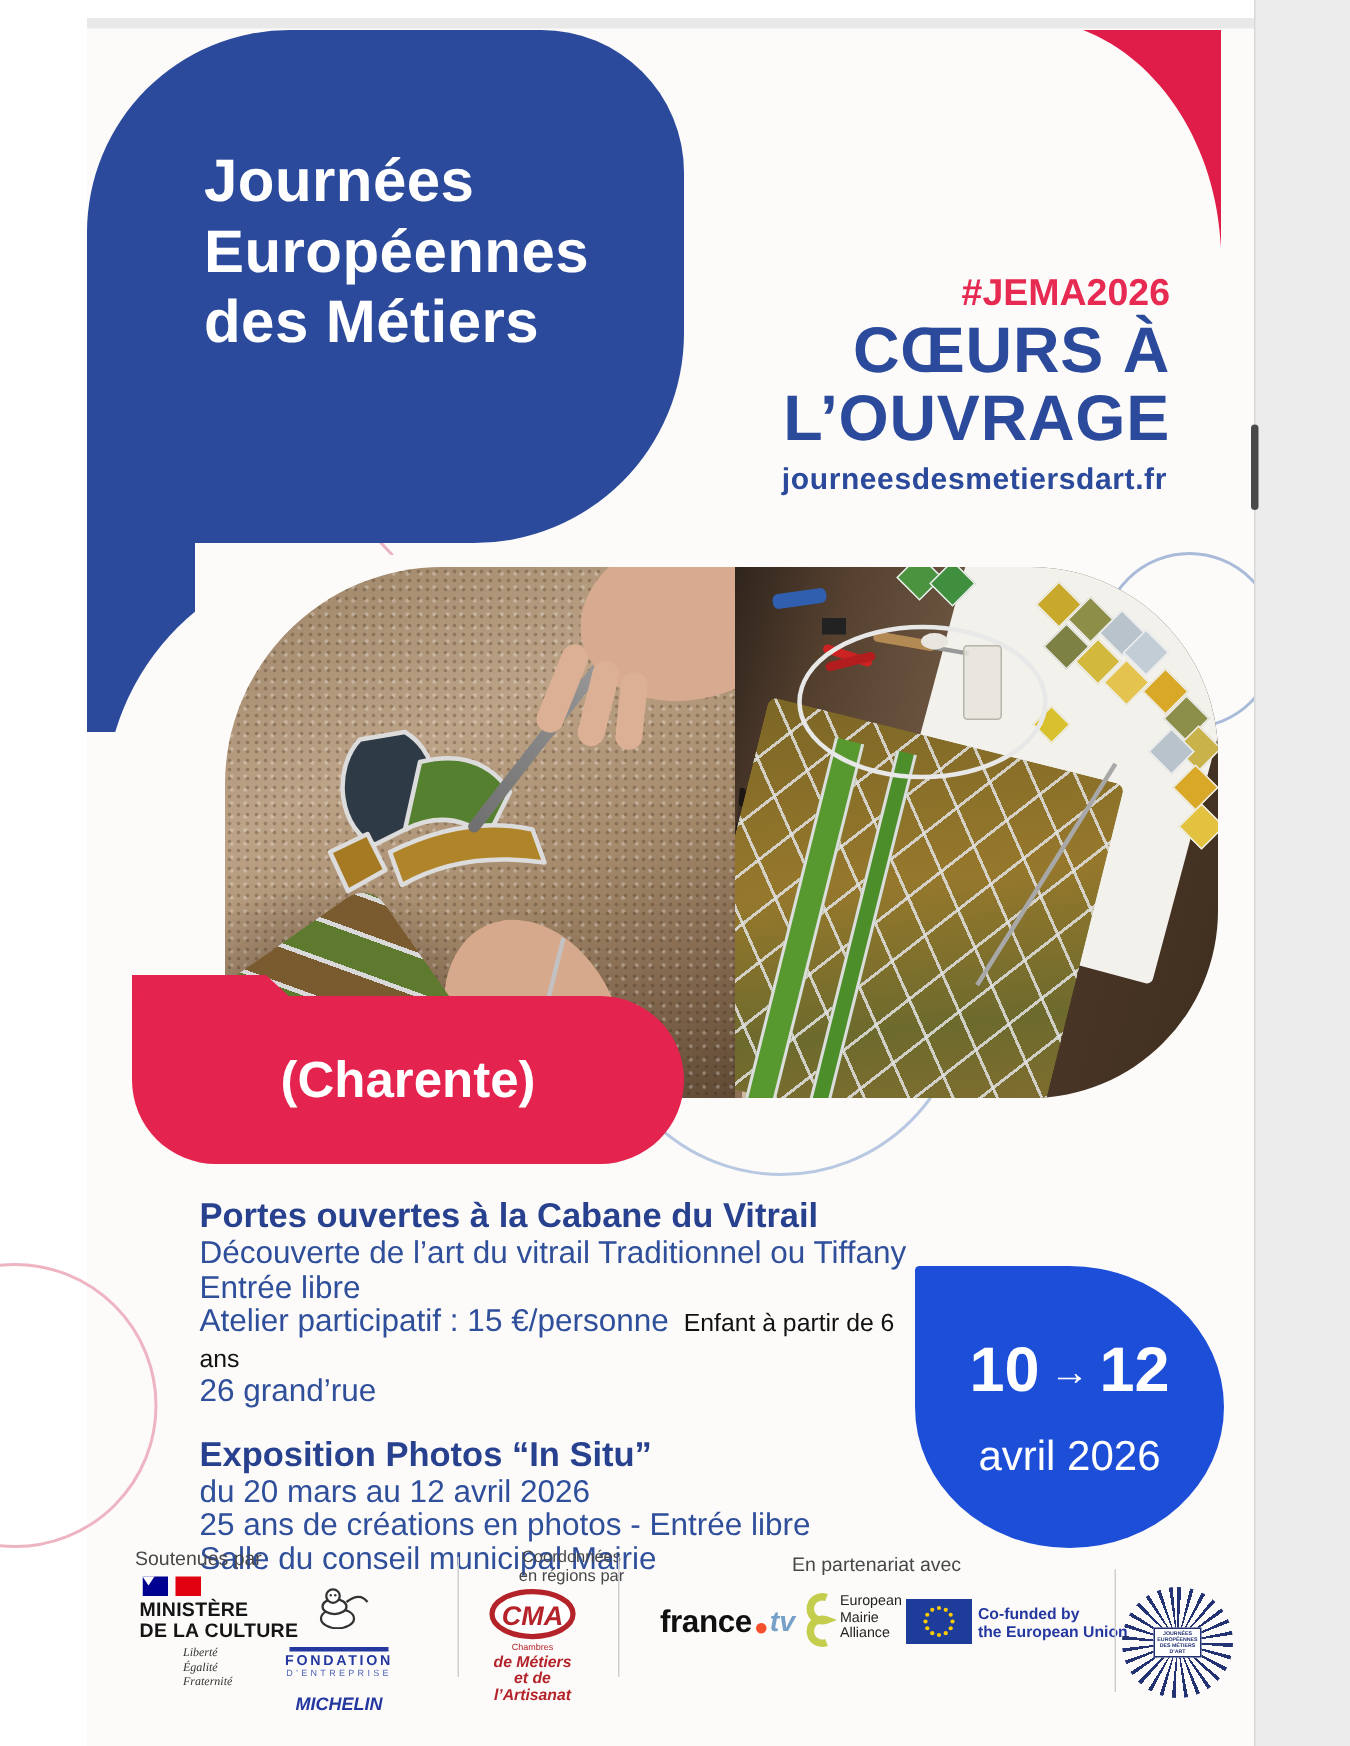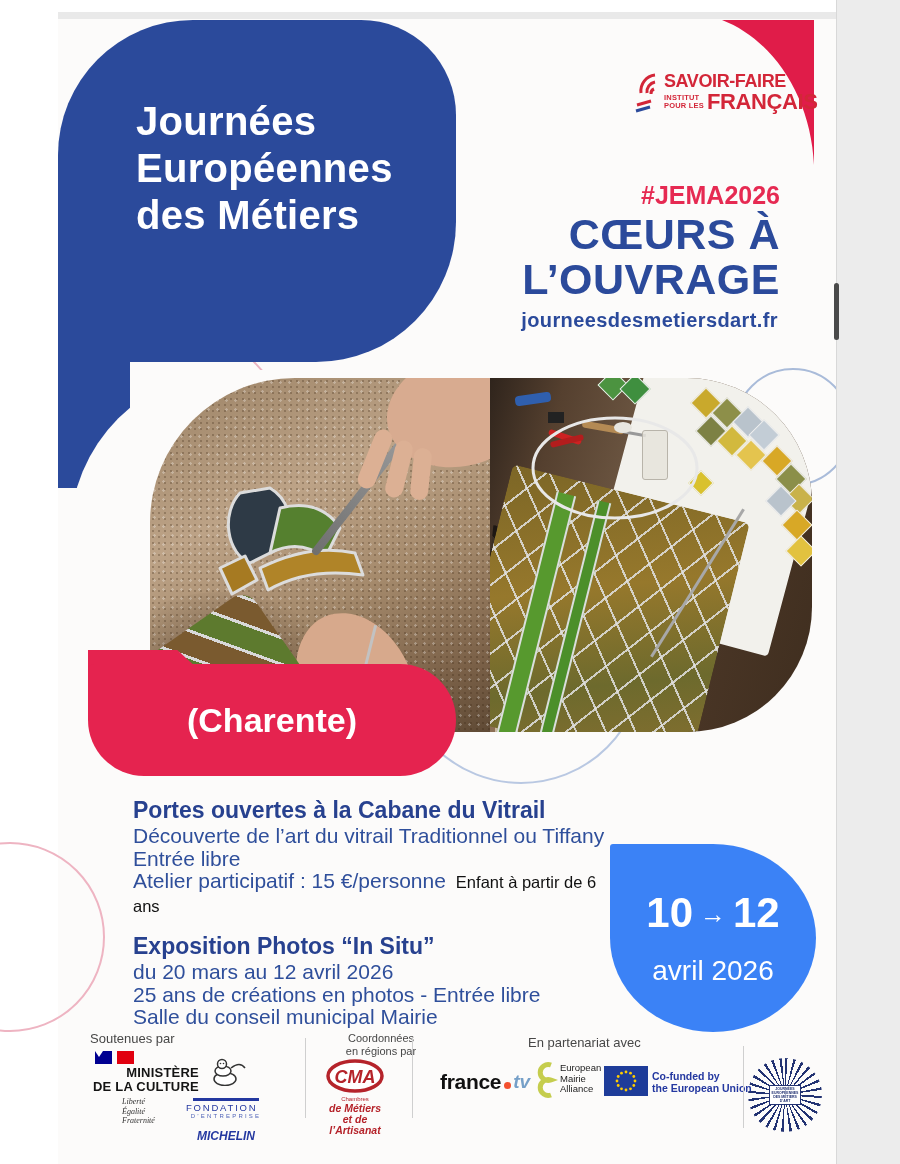--- a/index.html
+++ b/index.html
@@ -92,34 +92,34 @@
   .banner .l1{font-size:35px;font-weight:600;line-height:44px;}
   .banner .l2{font-size:34px;font-weight:600;line-height:42px;}
 
   
   .details{left:133px;top:797px;width:480px;z-index:3;color:#2f4f9b;font-size:21px;line-height:22.5px;}
   .details h3{margin:0 0 2px 0;color:#27418f;font-size:23px;line-height:26px;font-weight:700;}
   .details .gap{height:16px;}
   .note{color:#111;font-size:16.5px;margin-left:10px;}
 
   
-  .badge{left:610px;top:844px;width:206px;height:188px;background:#3b82f6;border-radius:3px 50% 50% 50%;z-index:3;
+  .badge{left:610px;top:844px;width:206px;height:188px;background:#1d4ed8;border-radius:3px 50% 50% 50%;z-index:3;
     display:flex;flex-direction:column;justify-content:center;align-items:center;color:#fff;}
   .badge .days{font-size:42px;font-weight:700;display:flex;align-items:center;gap:7px;}
   .badge .arrow{font-size:26px;font-weight:700;padding-top:3px;}
   .badge .month{font-size:28px;font-weight:400;margin-top:18px;}
 
   
   .flabel{color:#474747;font-size:13px;z-index:3;}
   .divider{width:1px;background:#cfcfcf;z-index:3;}
-  .min-name{left:93px;top:1066px;color:#141414;font-size:13px;font-weight:700;line-height:14px;letter-spacing:.2px;z-index:3;text-align:right;}
+  .min-name{left:93px;top:1066px;color:#141414;font-size:13px;font-weight:700;line-height:14px;letter-spacing:.2px;z-index:3;}
   .motto{left:95px;top:1097px;color:#333;font-size:8px;line-height:9.5px;font-style:italic;font-family:"Liberation Serif",serif;z-index:3;margin-left:27px;}
   .mich-name{left:186px;top:1085px;width:80px;text-align:center;color:#2438a0;font-size:12px;font-weight:800;font-style:italic;z-index:3;margin-top:44px;}
   .mich-line{left:193px;top:1098px;width:66px;height:2.5px;background:#2438a0;z-index:3;}
-  .mich-sub1{left:186px;top:1102px;width:80px;color:#2438a0;font-size:9.5px;font-weight:400;letter-spacing:1.8px;z-index:3;}
+  .mich-sub1{left:186px;top:1102px;width:80px;text-align:center;color:#2438a0;font-size:9.5px;font-weight:700;letter-spacing:1.8px;z-index:3;}
   .mich-sub2{left:186px;top:1113px;width:80px;text-align:center;color:#5064b8;font-size:6px;letter-spacing:2.2px;z-index:3;}
   .coord{left:305px;top:1032px;width:104px;text-align:center;color:#474747;font-size:11px;line-height:13px;z-index:3;padding-left:24px;}
   .cma-lines{left:318px;top:1096px;width:74px;text-align:center;color:#b5232a;z-index:3;}
   .cma-lines .s{font-size:6px;line-height:7px;}
   .cma-lines .b{font-size:10.5px;font-weight:700;font-style:italic;line-height:11px;}
   .ftv{left:440px;top:1070px;z-index:3;display:flex;align-items:center;}
   .ftv .f1{color:#101010;font-size:21px;font-weight:700;letter-spacing:-.3px;}
   .ftv .dot{width:7px;height:7px;border-radius:50%;background:#f4502e;margin:6px 2px 0 3px;}
   .ftv .f2{color:#76a0c8;font-size:19px;font-weight:600;font-style:italic;}
   .eca-text{left:560px;top:1063px;color:#222;font-size:9.5px;line-height:10.5px;z-index:3;}
@@ -150,39 +150,20 @@
   <div class="abs blob-title">
     <div>Journées</div>
     <div>Européennes</div>
     <div>des Métiers</div>
   </div>
 
   <svg class="abs wedge" width="92" height="148">
     <path d="M0 0 L92 0 L92 145 C89 78 52 20 0 0 Z" fill="#e01c49"></path>
   </svg>
 
-  <div class="abs sf-logo">
-    <svg width="26" height="46">
-      <path d="M22 4 a16 16 0 0 0 -14 18" stroke="#d32638" stroke-width="3" fill="none"></path>
-      <path d="M22 11 a10 10 0 0 0 -8 11" stroke="#d32638" stroke-width="3" fill="none"></path>
-      <path d="M21 18 a5 5 0 0 0 -3 5" stroke="#d32638" stroke-width="3" fill="none"></path>
-      <path d="M4 34 l14 -4" stroke="#d32638" stroke-width="3"></path>
-      <path d="M3 40 l14 -4" stroke="#2b4a9b" stroke-width="3"></path>
-    </svg>
-    <div>
-      <div class="sf-text1">SAVOIR-FAIRE</div>
-      <div class="sf-row2">
-        <div class="sf-small">
-          <div>INSTITUT</div>
-          <div>POUR LES</div>
-        </div>
-        <div class="sf-text2">FRANÇAIS</div>
-      </div>
-    </div>
-  </div>
 
   <div class="abs hashtag">#JEMA2026</div>
   <div class="abs slogan">
     <div>CŒURS À</div>
     <div>L’OUVRAGE</div>
   </div>
   <div class="abs website">journeesdesmetiersdart.fr</div>
 
   <div class="abs photos">
     <div class="ph-left">
@@ -252,20 +233,21 @@
     <div class="l2">(Charente)</div>
   </div>
 
   <div class="abs details">
     <h3>Portes ouvertes à la Cabane du Vitrail</h3>
     <div>Découverte de l’art du vitrail Traditionnel ou Tiffany</div>
     <div>Entrée libre</div>
     <div>
       <span>Atelier participatif : 15 €/personne</span><span class="note">Enfant à partir de 6 ans</span>
     </div>
+    <div>26 grand’rue</div>
     <div class="gap"></div>
     <h3>Exposition Photos “In Situ”</h3>
     <div>du 20 mars au 12 avril 2026</div>
     <div>25 ans de créations en photos - Entrée libre</div>
     <div>Salle du conseil municipal Mairie</div>
   </div>
 
   <div class="abs badge">
     <div class="days">
       <span>10</span>

